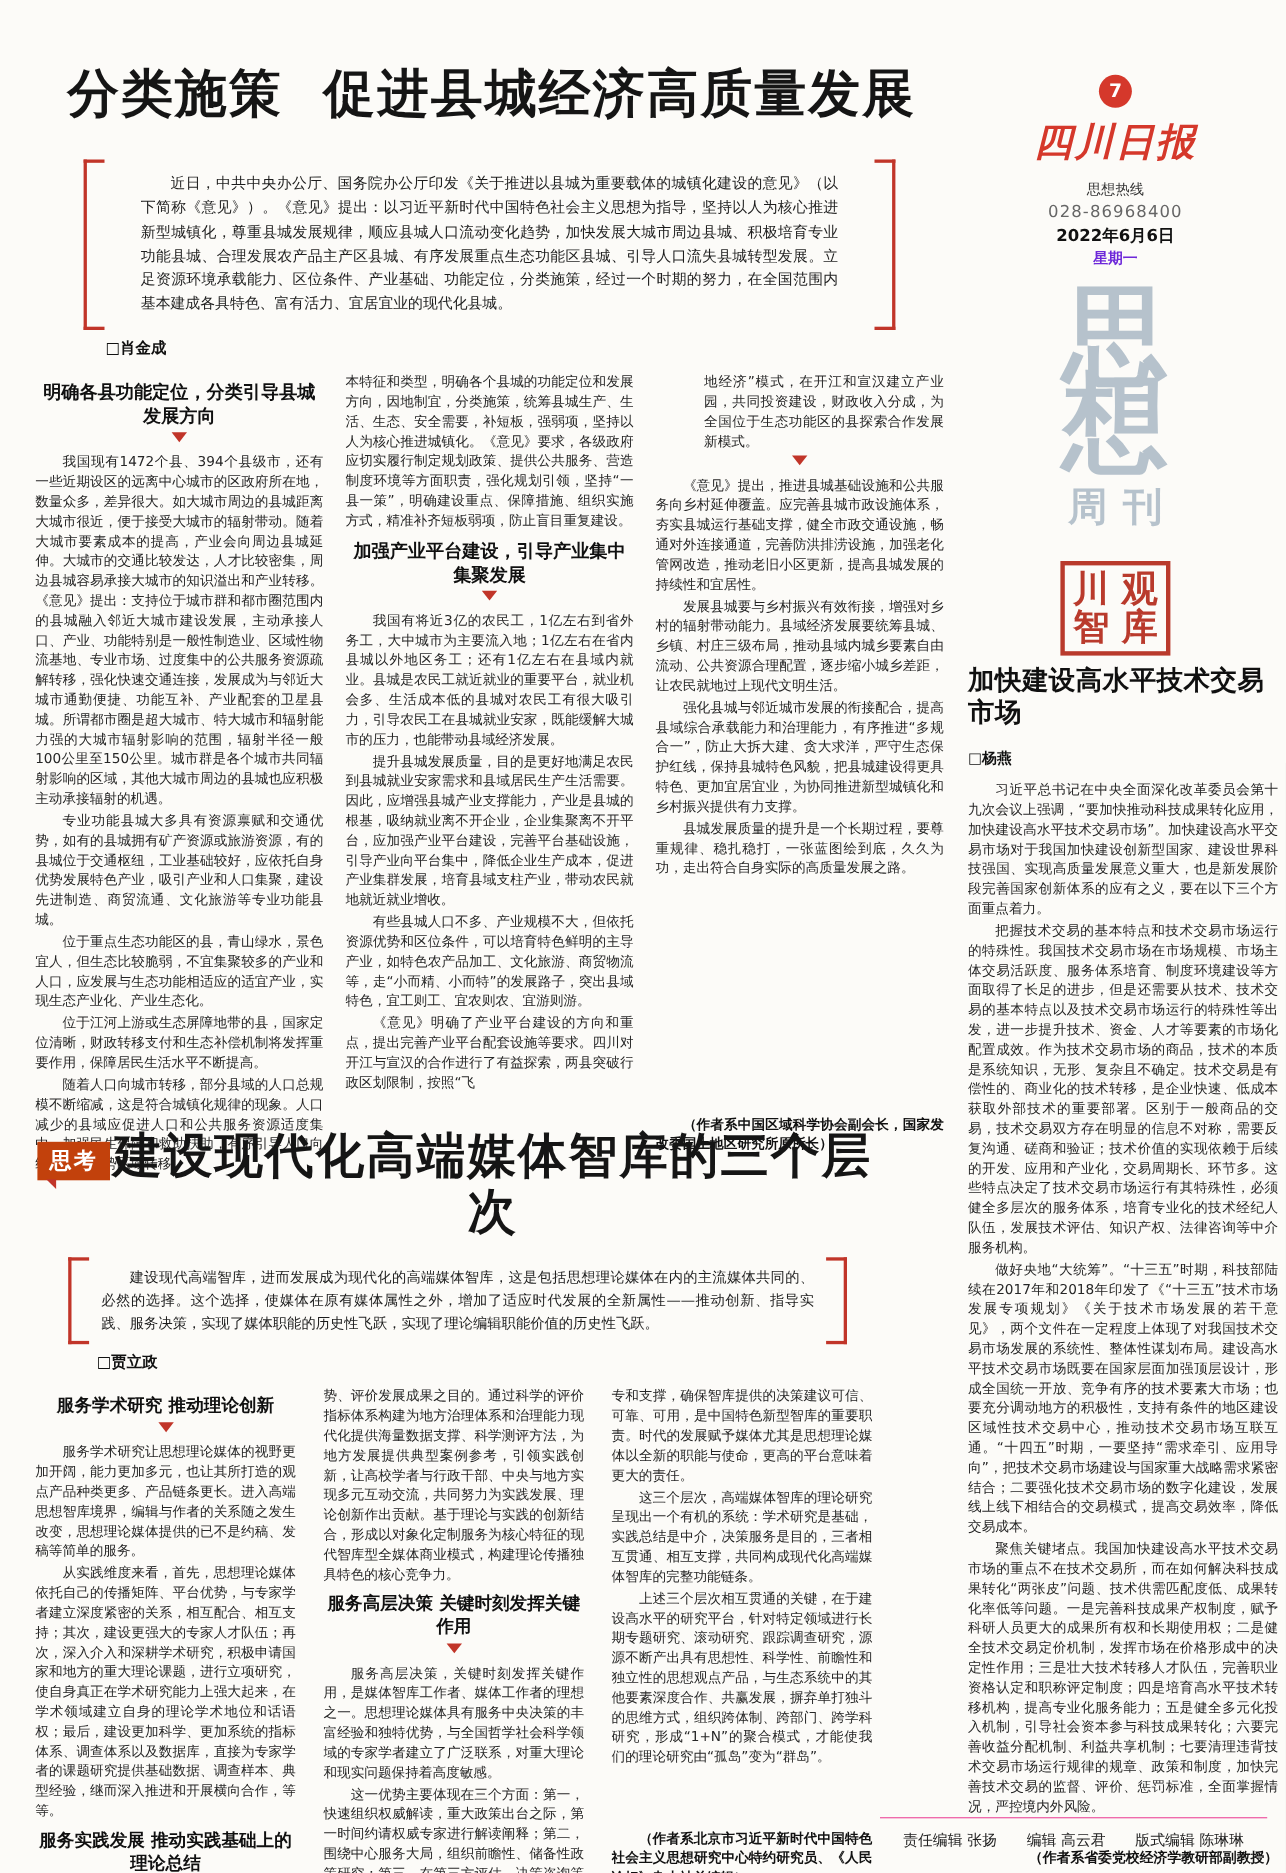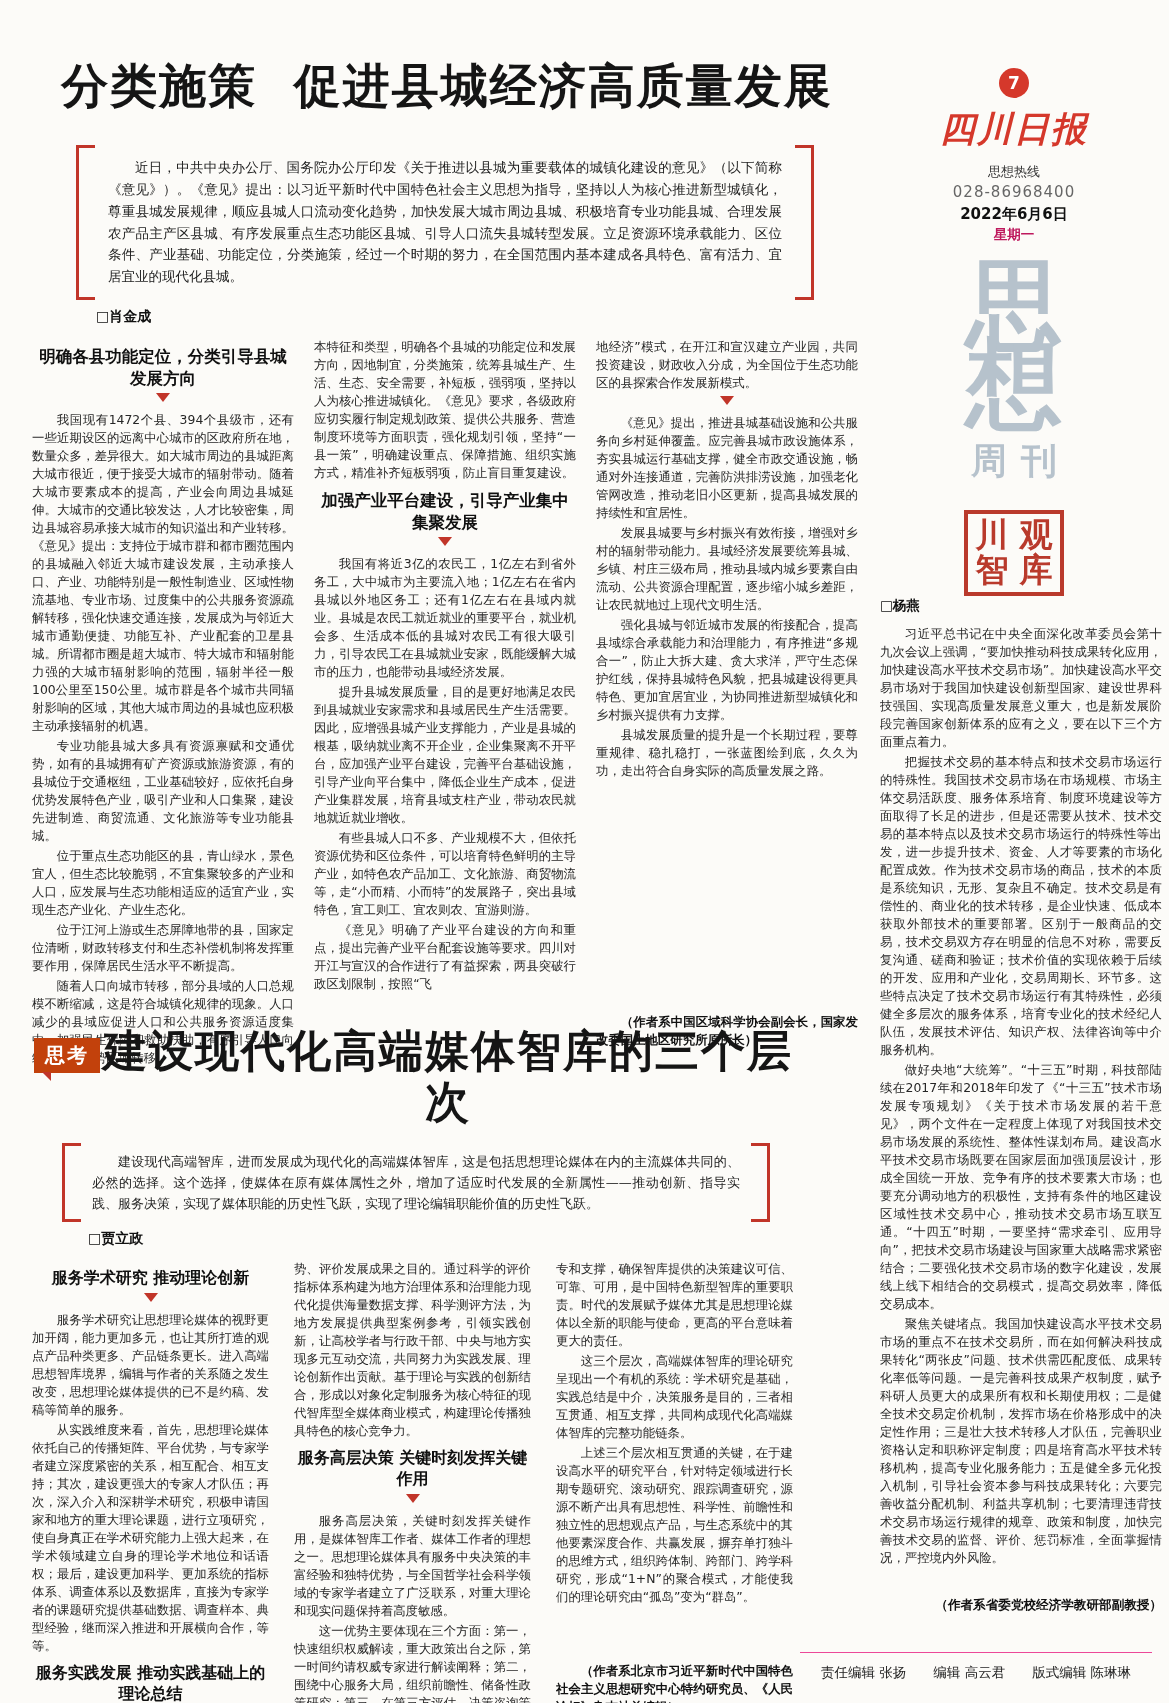--- a/index.html
+++ b/index.html
@@ -3,21 +3,21 @@
 <meta charset="utf-8">
 <style>
   html,body{margin:0;padding:0;background:#e8e8e4;}
   .page{position:relative;width:1169px;height:1703px;margin:0 auto;background:#fcfbf8;
         font-family:"DejaVu Sans","Liberation Sans",sans-serif;color:#222;overflow:hidden;}
 
   
   .ta{position:absolute;left:32px;top:28px;width:830px;}
   .ta-headline{font-size:47px;font-weight:bold;color:#151515;text-align:center;
                letter-spacing:2px;line-height:1.15;white-space:pre-wrap;}
-  .bracket-box{position:relative;padding:12px 32px;}
+  .bracket-box{position:relative;padding:12px 52px;}
   .bracket-box::before,.bracket-box::after{content:"";position:absolute;top:0;bottom:0;width:16px;}
   .bracket-box::before{left:0;border:3px solid #c13529;border-right:none;}
   .bracket-box::after{right:0;border:3px solid #c13529;border-left:none;}
   .ta .bracket-box{margin:24px 48px 0 44px;}
   .intro-text{font-family:"DejaVu Serif","Liberation Serif",serif;font-size:13.5px;line-height:1.62;
               color:#1d1d1d;text-align:justify;text-indent:2em;margin:0;}
   .byline{font-size:14px;font-weight:bold;margin:8px 0 0 64px;color:#111;}
   .cols{display:flex;gap:20px;margin-top:12px;}
   .col{width:262px;flex:0 0 262px;}
   .ta .col{height:727px;overflow:hidden;}
@@ -30,21 +30,21 @@
 
   
   .mast{position:absolute;left:880px;top:68px;width:268px;text-align:center;}
   .pagenum{width:30px;height:30px;border-radius:50%;background:#d5382b;color:#fff;font-size:17px;
            font-weight:bold;line-height:30px;margin:0 auto;}
   .logo{color:#d5382b;font-size:35px;font-weight:bold;font-style:italic;
         font-family:"DejaVu Serif","Liberation Serif",serif;margin-top:8px;letter-spacing:2px;}
   .hotline{font-size:13px;color:#333;margin-top:10px;}
   .phone{font-size:15px;color:#666;margin-top:2px;letter-spacing:1px;}
   .mdate{font-size:15px;font-weight:bold;margin-top:4px;color:#111;}
-  .weekday{font-size:13.5px;font-weight:bold;color:#be185d;margin-top:2px;}
+  .weekday{font-size:13.5px;font-weight:bold;color:#6d28d9;margin-top:2px;}
   .weekly{margin-top:22px;font-family:"DejaVu Serif","Liberation Serif",serif;font-weight:bold;color:#b6c2cc;}
   .weekly-char{font-size:96px;line-height:0.82;}
   .weekly-sub{font-size:36px;letter-spacing:14px;padding-left:14px;margin-top:14px;font-weight:bold;color:#b6c2cc;
               font-family:"DejaVu Serif","Liberation Serif",serif;}
   .seal{width:88px;margin:24px auto 0;border:4px solid #b93a2c;display:grid;
         grid-template-columns:1fr 1fr;padding:4px 2px;background:#fcfbf8;}
   .seal span{font-size:33px;font-weight:bold;color:#b93a2c;line-height:1.05;
              font-family:"DejaVu Serif","Liberation Serif",serif;}
 
   
@@ -103,21 +103,21 @@
         <h3 class="subhead">加强产业平台建设，引导产业集中集聚发展</h3>
         <div class="tri"></div>
         <p class="body">我国有将近3亿的农民工，1亿左右到省外务工，大中城市为主要流入地；1亿左右在省内县城以外地区务工；还有1亿左右在县域内就业。县城是农民工就近就业的重要平台，就业机会多、生活成本低的县城对农民工有很大吸引力，引导农民工在县城就业安家，既能缓解大城市的压力，也能带动县域经济发展。</p>
         <p class="body">提升县城发展质量，目的是更好地满足农民到县城就业安家需求和县域居民生产生活需要。因此，应增强县城产业支撑能力，产业是县城的根基，吸纳就业离不开企业，企业集聚离不开平台，应加强产业平台建设，完善平台基础设施，引导产业向平台集中，降低企业生产成本，促进产业集群发展，培育县域支柱产业，带动农民就地就近就业增收。</p>
         <p class="body">有些县城人口不多、产业规模不大，但依托资源优势和区位条件，可以培育特色鲜明的主导产业，如特色农产品加工、文化旅游、商贸物流等，走“小而精、小而特”的发展路子，突出县域特色，宜工则工、宜农则农、宜游则游。</p>
         <p class="body">《意见》明确了产业平台建设的方向和重点，提出完善产业平台配套设施等要求。四川对开江与宣汉的合作进行了有益探索，两县突破行政区划限制，按照“飞</p>
       </div>
 
       <div class="col">
         <div class="clip" style="height:673px;">
-          <p class="body" style="text-indent:0;">地经济”模式，在开江和宣汉建立产业园，共同投资建设，财政收入分成，为全国位于生态功能区的县探索合作发展新模式。</p>
+          <p class="body" style="text-indent:0;margin-left:44px;">地经济”模式，在开江和宣汉建立产业园，共同投资建设，财政收入分成，为全国位于生态功能区的县探索合作发展新模式。</p>
           <div class="tri"></div>
           <p class="body">《意见》提出，推进县城基础设施和公共服务向乡村延伸覆盖。应完善县城市政设施体系，夯实县城运行基础支撑，健全市政交通设施，畅通对外连接通道，完善防洪排涝设施，加强老化管网改造，推动老旧小区更新，提高县城发展的持续性和宜居性。</p>
           <p class="body">发展县城要与乡村振兴有效衔接，增强对乡村的辐射带动能力。县域经济发展要统筹县城、乡镇、村庄三级布局，推动县域内城乡要素自由流动、公共资源合理配置，逐步缩小城乡差距，让农民就地过上现代文明生活。</p>
           <p class="body">强化县城与邻近城市发展的衔接配合，提高县域综合承载能力和治理能力，有序推进“多规合一”，防止大拆大建、贪大求洋，严守生态保护红线，保持县城特色风貌，把县城建设得更具特色、更加宜居宜业，为协同推进新型城镇化和乡村振兴提供有力支撑。</p>
           <p class="body">县城发展质量的提升是一个长期过程，要尊重规律、稳扎稳打，一张蓝图绘到底，久久为功，走出符合自身实际的高质量发展之路。</p>
         </div>
         <p class="attr">（作者系中国区域科学协会副会长，国家发改委国土地区研究所原所长）</p>
       </div>
     </div>
   </div>
@@ -136,20 +136,21 @@
     </div>
     <div class="seal">
       <span>川</span>
       <span>观</span>
       <span>智</span>
       <span>库</span>
     </div>
   </div>
 
   <div class="tech">
+    <h2 class="tech-headline">加快建设高水平技术交易市场</h2>
     <div class="tech-byline">□杨燕</div>
     <div class="tech-body">
       <p class="body">习近平总书记在中央全面深化改革委员会第十九次会议上强调，“要加快推动科技成果转化应用，加快建设高水平技术交易市场”。加快建设高水平交易市场对于我国加快建设创新型国家、建设世界科技强国、实现高质量发展意义重大，也是新发展阶段完善国家创新体系的应有之义，要在以下三个方面重点着力。</p>
       <p class="body">把握技术交易的基本特点和技术交易市场运行的特殊性。我国技术交易市场在市场规模、市场主体交易活跃度、服务体系培育、制度环境建设等方面取得了长足的进步，但是还需要从技术、技术交易的基本特点以及技术交易市场运行的特殊性等出发，进一步提升技术、资金、人才等要素的市场化配置成效。作为技术交易市场的商品，技术的本质是系统知识，无形、复杂且不确定。技术交易是有偿性的、商业化的技术转移，是企业快速、低成本获取外部技术的重要部署。区别于一般商品的交易，技术交易双方存在明显的信息不对称，需要反复沟通、磋商和验证；技术价值的实现依赖于后续的开发、应用和产业化，交易周期长、环节多。这些特点决定了技术交易市场运行有其特殊性，必须健全多层次的服务体系，培育专业化的技术经纪人队伍，发展技术评估、知识产权、法律咨询等中介服务机构。</p>
       <p class="body">做好央地“大统筹”。“十三五”时期，科技部陆续在2017年和2018年印发了《“十三五”技术市场发展专项规划》《关于技术市场发展的若干意见》，两个文件在一定程度上体现了对我国技术交易市场发展的系统性、整体性谋划布局。建设高水平技术交易市场既要在国家层面加强顶层设计，形成全国统一开放、竞争有序的技术要素大市场；也要充分调动地方的积极性，支持有条件的地区建设区域性技术交易中心，推动技术交易市场互联互通。“十四五”时期，一要坚持“需求牵引、应用导向”，把技术交易市场建设与国家重大战略需求紧密结合；二要强化技术交易市场的数字化建设，发展线上线下相结合的交易模式，提高交易效率，降低交易成本。</p>
       <p class="body">聚焦关键堵点。我国加快建设高水平技术交易市场的重点不在技术交易所，而在如何解决科技成果转化“两张皮”问题、技术供需匹配度低、成果转化率低等问题。一是完善科技成果产权制度，赋予科研人员更大的成果所有权和长期使用权；二是健全技术交易定价机制，发挥市场在价格形成中的决定性作用；三是壮大技术转移人才队伍，完善职业资格认定和职称评定制度；四是培育高水平技术转移机构，提高专业化服务能力；五是健全多元化投入机制，引导社会资本参与科技成果转化；六要完善收益分配机制、利益共享机制；七要清理违背技术交易市场运行规律的规章、政策和制度，加快完善技术交易的监督、评价、惩罚标准，全面掌握情况，严控境内外风险。</p>
     </div>
     <div class="tech-attr">（作者系省委党校经济学教研部副教授）</div>
   </div>
 

